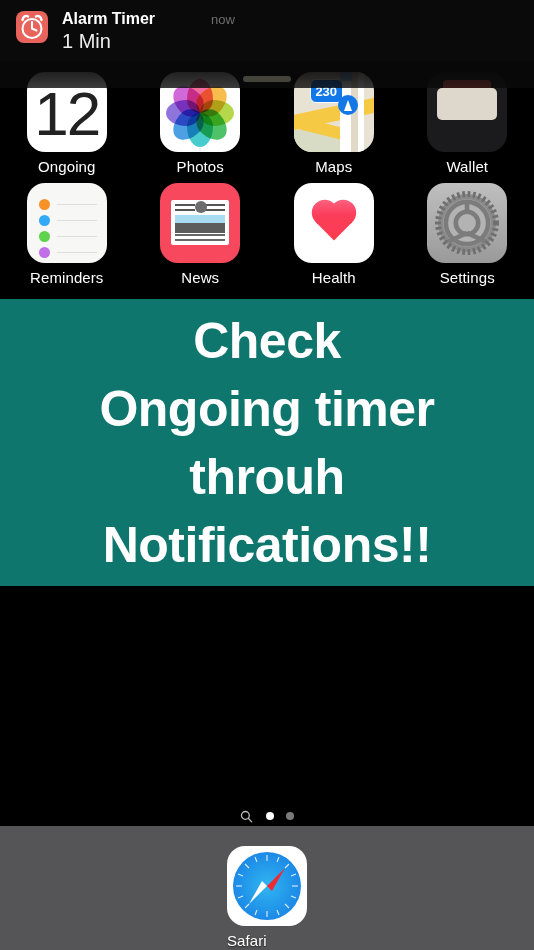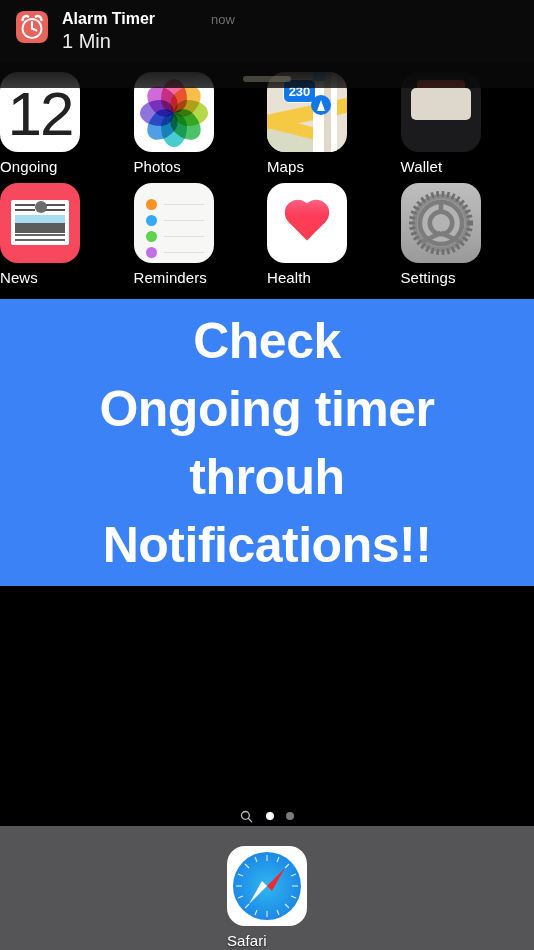--- a/index.html
+++ b/index.html
@@ -24,21 +24,21 @@
     background:#000;
   }
 
   
   .grid{
     position:absolute; left:0; width:534px;
   }
   .row{ display:flex; }
   .app{
     width:133.5px;
-    display:flex; flex-direction:column; 
+    display:flex; flex-direction:column; align-items:center;
     position:relative;
   }
   .icon{
     width:80px; height:80px;
     border-radius:18px;
     position:relative; overflow:hidden;
     background:#fff;
   }
   .app-label{
     margin-top:6px;
@@ -202,21 +202,21 @@
   .notif-grabber{
     position:absolute; left:50%; top:76px; transform:translateX(-50%);
     width:48px; height:6px; border-radius:3px;
     background:rgba(120,118,100,.55);
     z-index:41;
   }
 
   
   .overlay{
     position:absolute; left:0; top:299px; width:534px; height:287px;
-    background:#3b82f6;
+    background:#0f766e;
     display:flex; align-items:center; justify-content:center;
     z-index:30;
   }
   .overlay-text{
     color:#fff; font-weight:bold;
     font-size:50px; line-height:1.36;
     text-align:center;
     padding:0 8px;
     letter-spacing:-0.5px;
   }
@@ -304,51 +304,51 @@
           <div class="wallet-card-main"></div>
         </div>
         <div class="app-label">Wallet</div>
       </div>
 
     </div>
   </div>
 
   <div class="grid" style="top:183px;">
     <div class="row">
+
+      <div class="app">
+        <div class="icon ic-reminders">
+          <div class="rem-dot" style="top:16px;background:#F79226;"></div>
+          <div class="rem-dot" style="top:32px;background:#34A9F5;"></div>
+          <div class="rem-dot" style="top:48px;background:#5FD24E;"></div>
+          <div class="rem-dot" style="top:64px;background:#C06FE8;"></div>
+          <div class="rem-line" style="top:21px;"></div>
+          <div class="rem-line" style="top:37px;"></div>
+          <div class="rem-line" style="top:53px;"></div>
+          <div class="rem-line" style="top:69px;"></div>
+        </div>
+        <div class="app-label">Reminders</div>
+      </div>
 
       <div class="app">
         <div class="icon ic-news">
           <div class="news-paper">
             <div class="news-head"></div>
             <div class="news-head2"></div>
             <div class="news-head3"></div>
             <div class="news-head4"></div>
             <div class="news-globe"></div>
             <div class="news-photo">
                 <div class="news-sky-city"></div>
               </div>
             <div class="news-foot2"></div>
             <div class="news-foot"></div>
           </div>
         </div>
         <div class="app-label">News</div>
-      </div>
-
-      <div class="app">
-        <div class="icon ic-reminders">
-          <div class="rem-dot" style="top:16px;background:#F79226;"></div>
-          <div class="rem-dot" style="top:32px;background:#34A9F5;"></div>
-          <div class="rem-dot" style="top:48px;background:#5FD24E;"></div>
-          <div class="rem-dot" style="top:64px;background:#C06FE8;"></div>
-          <div class="rem-line" style="top:21px;"></div>
-          <div class="rem-line" style="top:37px;"></div>
-          <div class="rem-line" style="top:53px;"></div>
-          <div class="rem-line" style="top:69px;"></div>
-        </div>
-        <div class="app-label">Reminders</div>
       </div>
 
       <div class="app">
         <div class="icon ic-health">
           <div class="heart"></div>
         </div>
         <div class="app-label">Health</div>
       </div>
 
       <div class="app">

